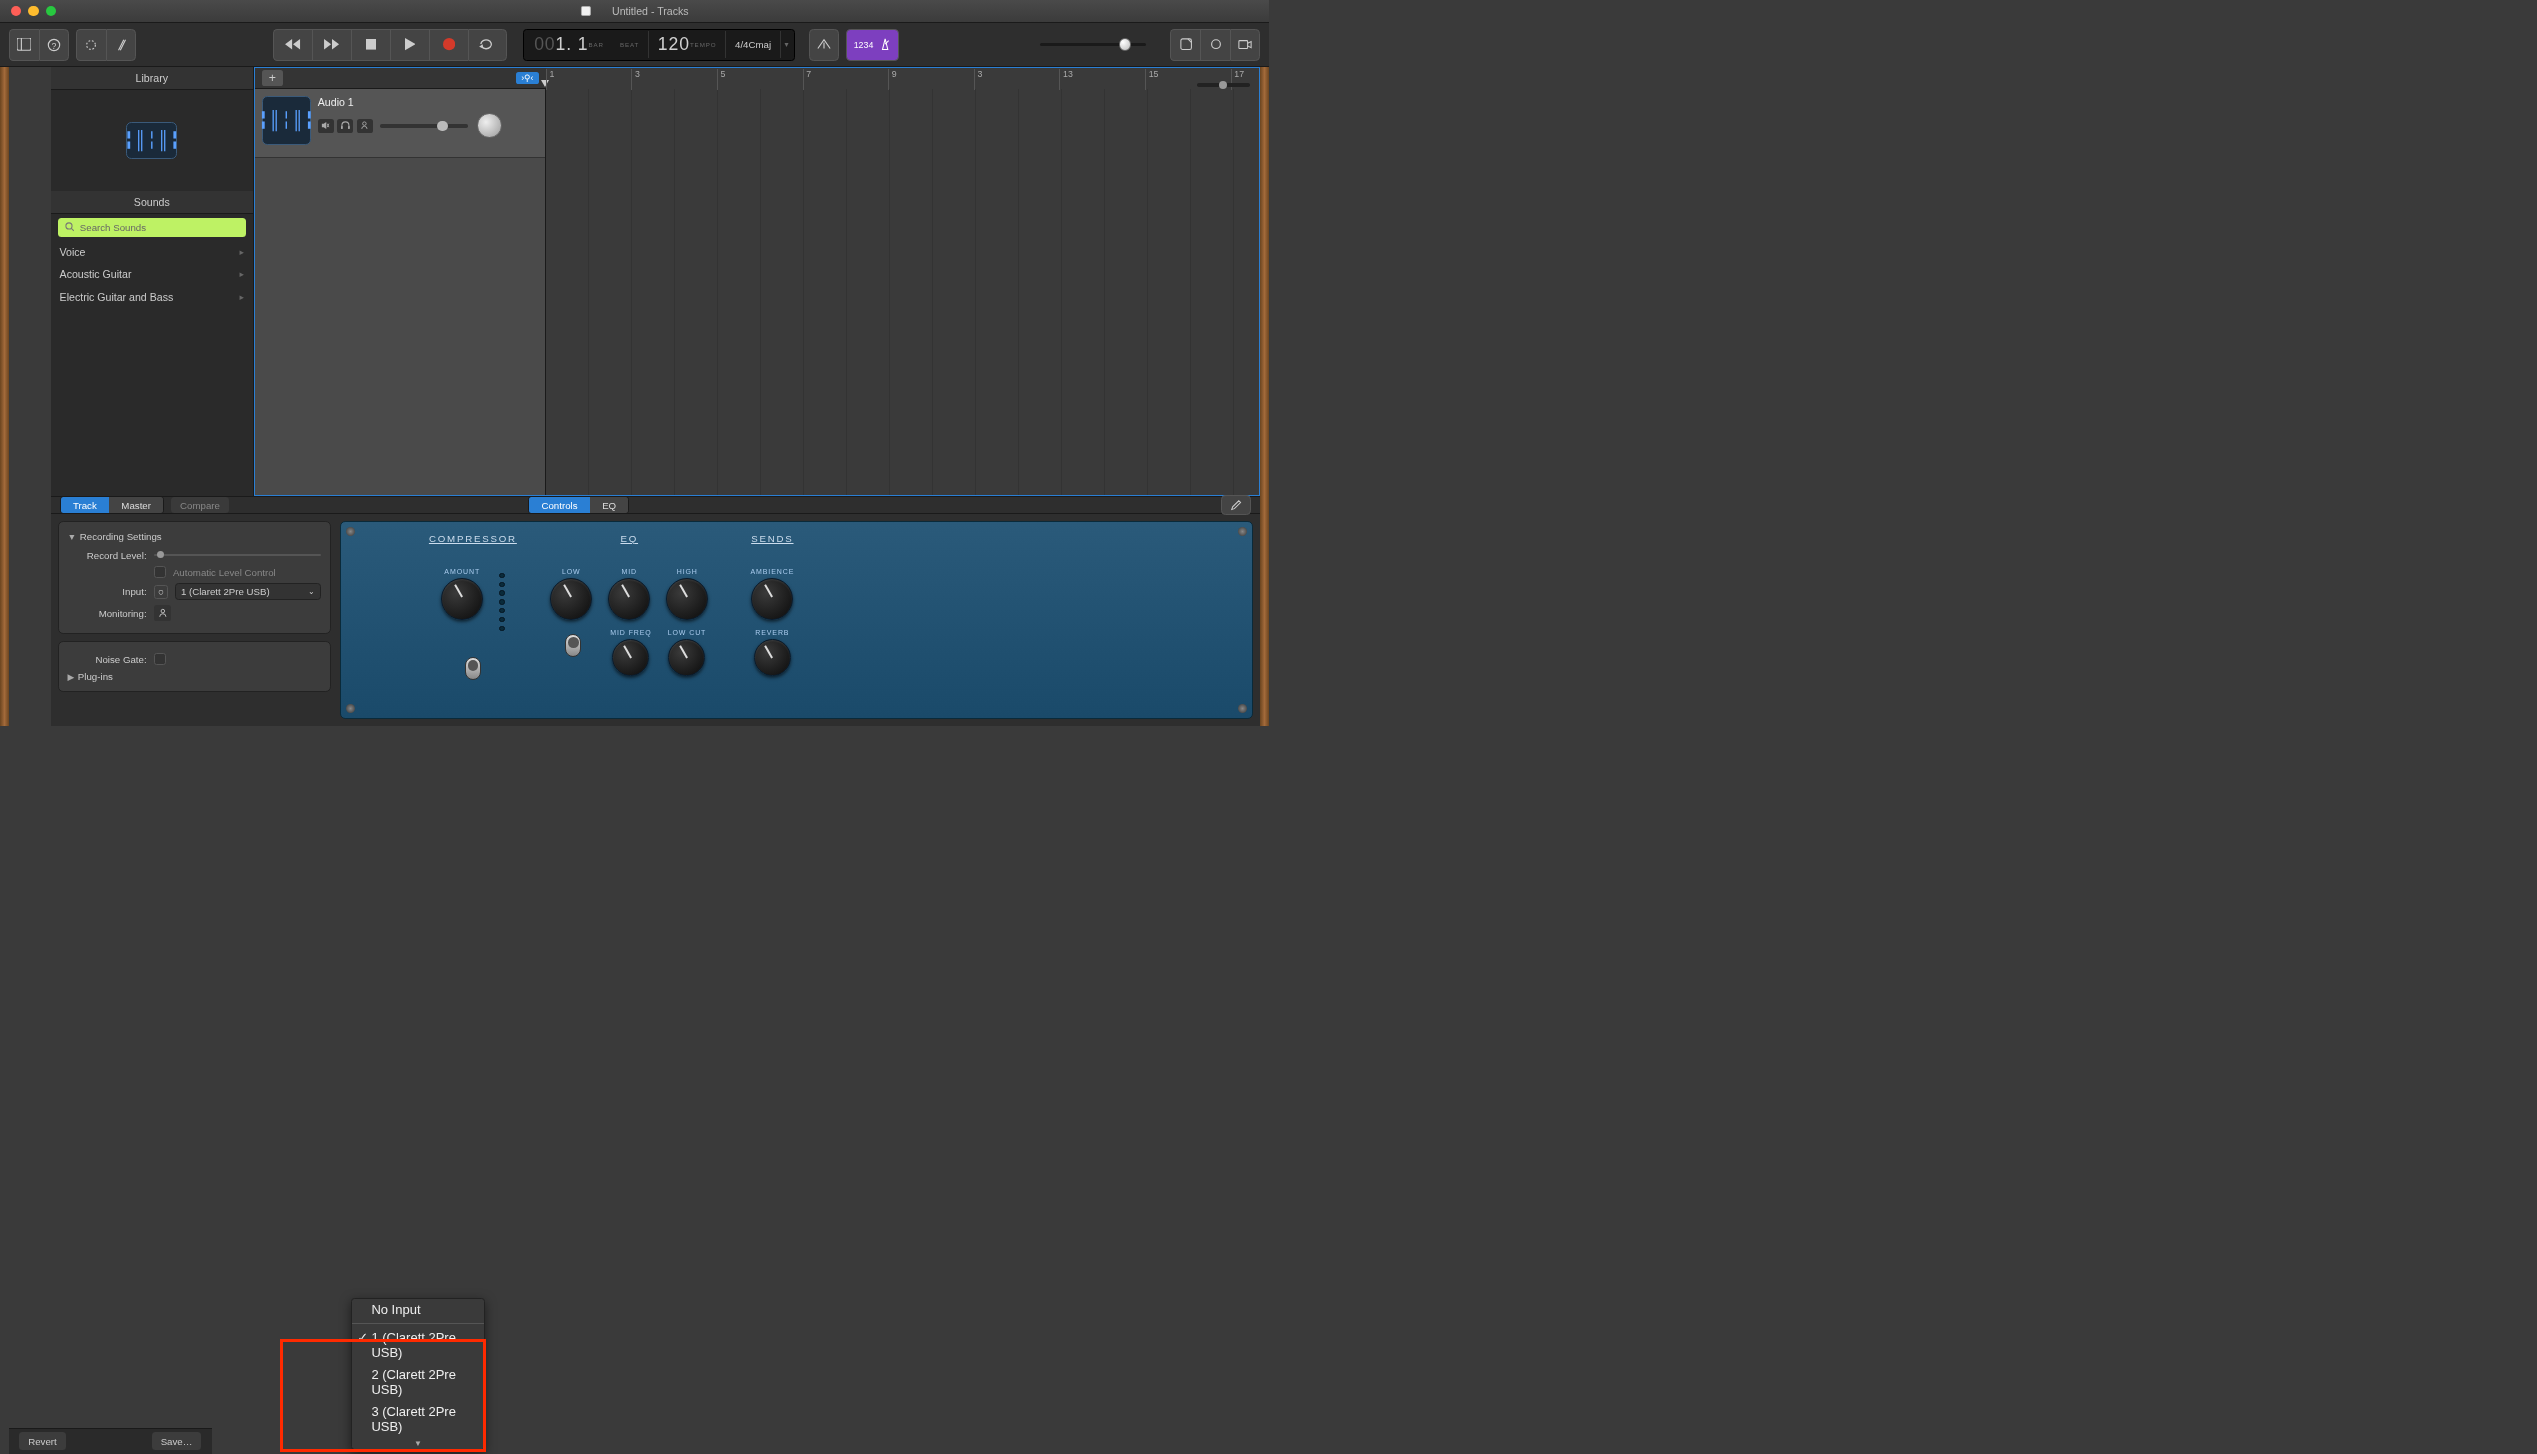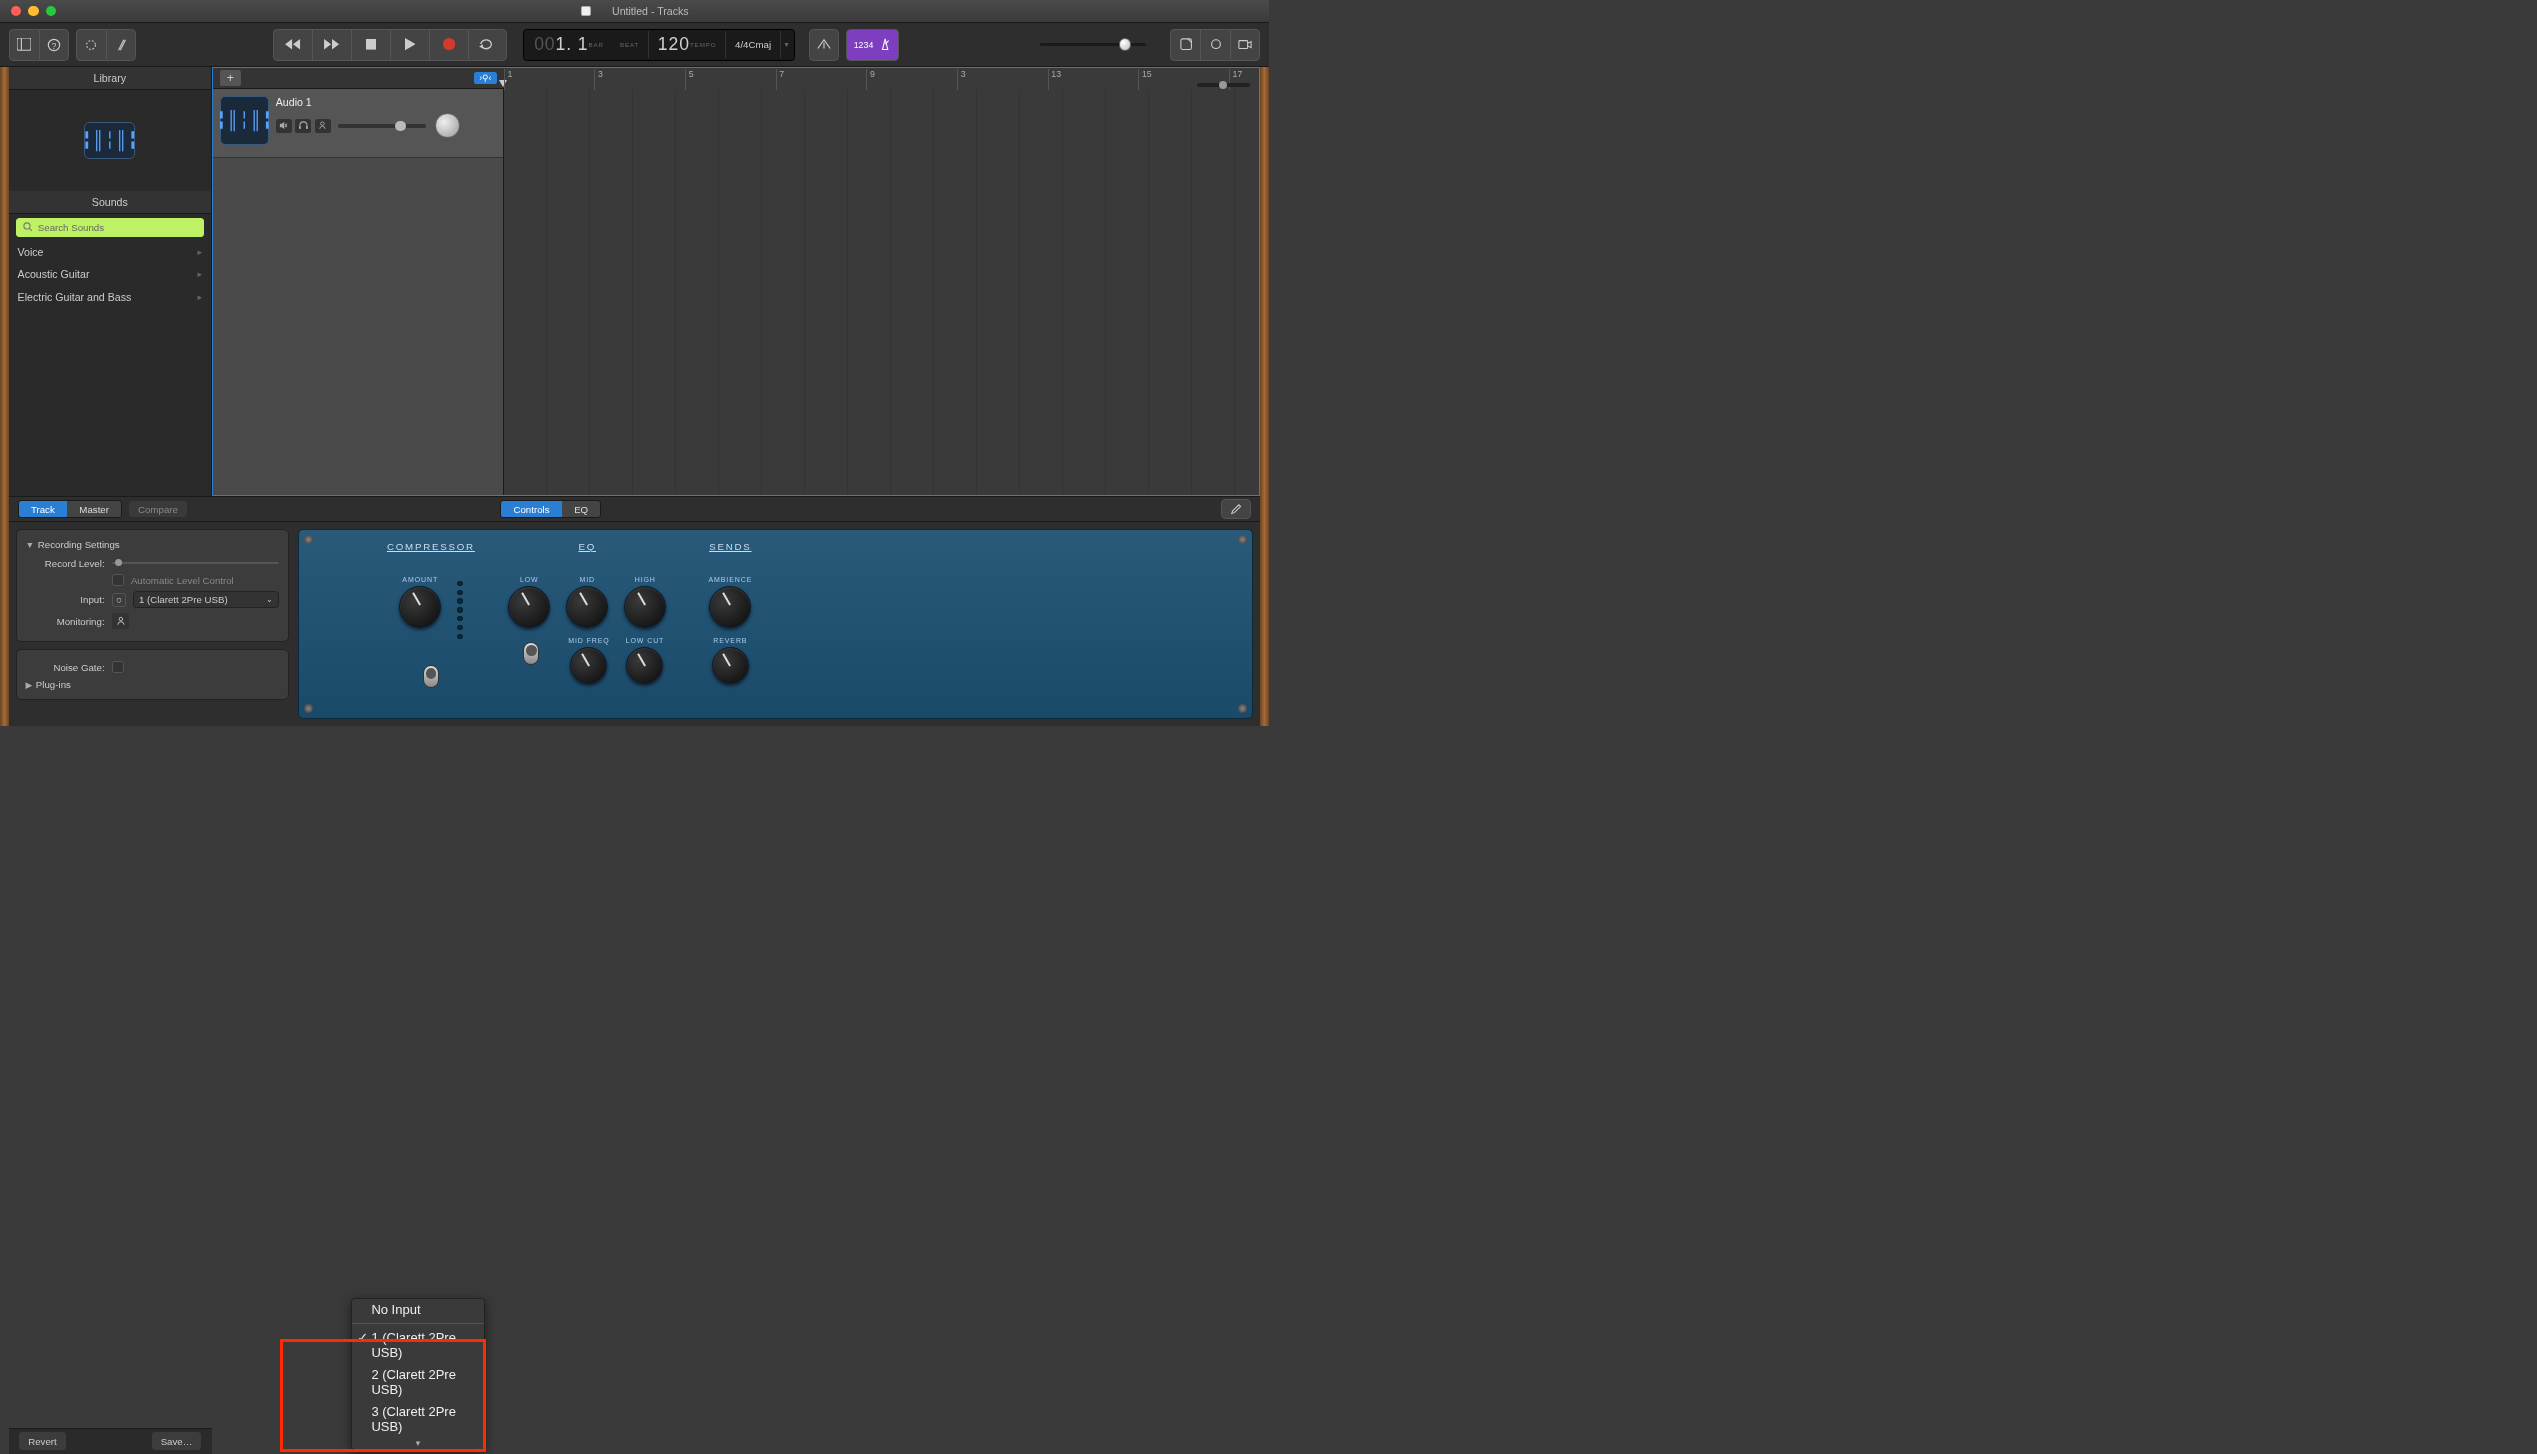--- a/index.html
+++ b/index.html
@@ -55,21 +55,21 @@
 .trctrl{display:flex;gap:3.5px;align-items:center;}
 .trmini{width:16px;height:14px;background:#333;border-radius:2.6px;display:flex;align-items:center;justify-content:center;font-size:8px;color:#aaa;cursor:pointer;}
 .trslider{width:88px;height:3.5px;background:#333;border-radius:1.8px;position:relative;margin-left:3.5px;}
 .trknob{width:10.6px;height:10.6px;background:#bbb;border-radius:50%;position:absolute;top:-3.5px;left:65%;}
 .pan{width:25px;height:25px;background:radial-gradient(circle at 35% 35%,#eee,#999);border-radius:50%;border:0.9px solid #666;margin-left:5.3px;}
 .lane{flex:1;background:#3a3a3a;background-image:repeating-linear-gradient(90deg,transparent 0,transparent 42px,#333 42px,#333 43px);}
 .zoomslider{position:absolute;right:8.8px;bottom:1.8px;width:53px;height:3.5px;background:#222;border-radius:1.8px;}
 .zoomknob{width:8.8px;height:8.8px;background:#999;border-radius:50%;position:absolute;top:-2.6px;left:40%;}
 
 .editor{height:230px;background:#2e2e2e;border-top:0.9px solid #1a1a1a;display:flex;flex-direction:column;}
-.ehdr{height:25px;display:flex;align-items:center;padding:0 8.8px;gap:7px;border-bottom:0.9px solid #1a1a1a;}
+.ehdr{height:17px;display:flex;align-items:center;padding:0 8.8px;gap:7px;border-bottom:0.9px solid #1a1a1a;}
 .seg{display:flex;border-radius:3.5px;overflow:hidden;border:0.9px solid #1a1a1a;}
 .segbtn{padding:2.6px 12.3px;background:#444;font-size:9.7px;color:#ddd;cursor:pointer;}
 .segbtn.active{background:#2a7fd4;color:#fff;}
 .compare{padding:2.6px 8.8px;background:#3a3a3a;border-radius:3.5px;font-size:9.7px;color:#888;cursor:pointer;}
 .ecenter{margin-left:auto;margin-right:auto;display:flex;}
 .ebody{flex:1;display:flex;padding:7px;gap:8.8px;}
 .epanel{width:273px;display:flex;flex-direction:column;gap:7px;}
 .ebox{background:#3c3c3c;border:0.9px solid #222;border-radius:5.3px;padding:8.8px;font-size:9.7px;color:#ccc;}
 .erow{display:flex;align-items:center;gap:7px;padding:2.6px 0;}
 .erow label{width:79px;text-align:right;color:#ccc;}
@@ -233,21 +233,21 @@
         <svg width="14" height="12.3" viewBox="0 0 16 14">
           <rect x="1" y="3" width="10" height="9" rx="1" fill="none" stroke="#ccc" stroke-width="1.2"></rect>
           <path d="M11 6 L15 4 L15 11 L11 9" fill="none" stroke="#ccc" stroke-width="1.2"></path>
         </svg>
       </div>
   </div>
 </div>
 
 <div class="wrap">
 <div class="wood"></div>
-<div style="flex:1;display:flex;flex-direction:column;">
+<div style="flex:1;display:flex;flex-direction:column;padding-left:42px;">
 <div class="main">
   <div class="lib">
     <div class="libhdr">Library</div>
     <div class="libico-wrap">
       <div class="libico">
               <span class="wave">╏║╎║╏</span>
             </div>
     </div>
     <div class="libhdr">Sounds</div>
     <div class="search">

